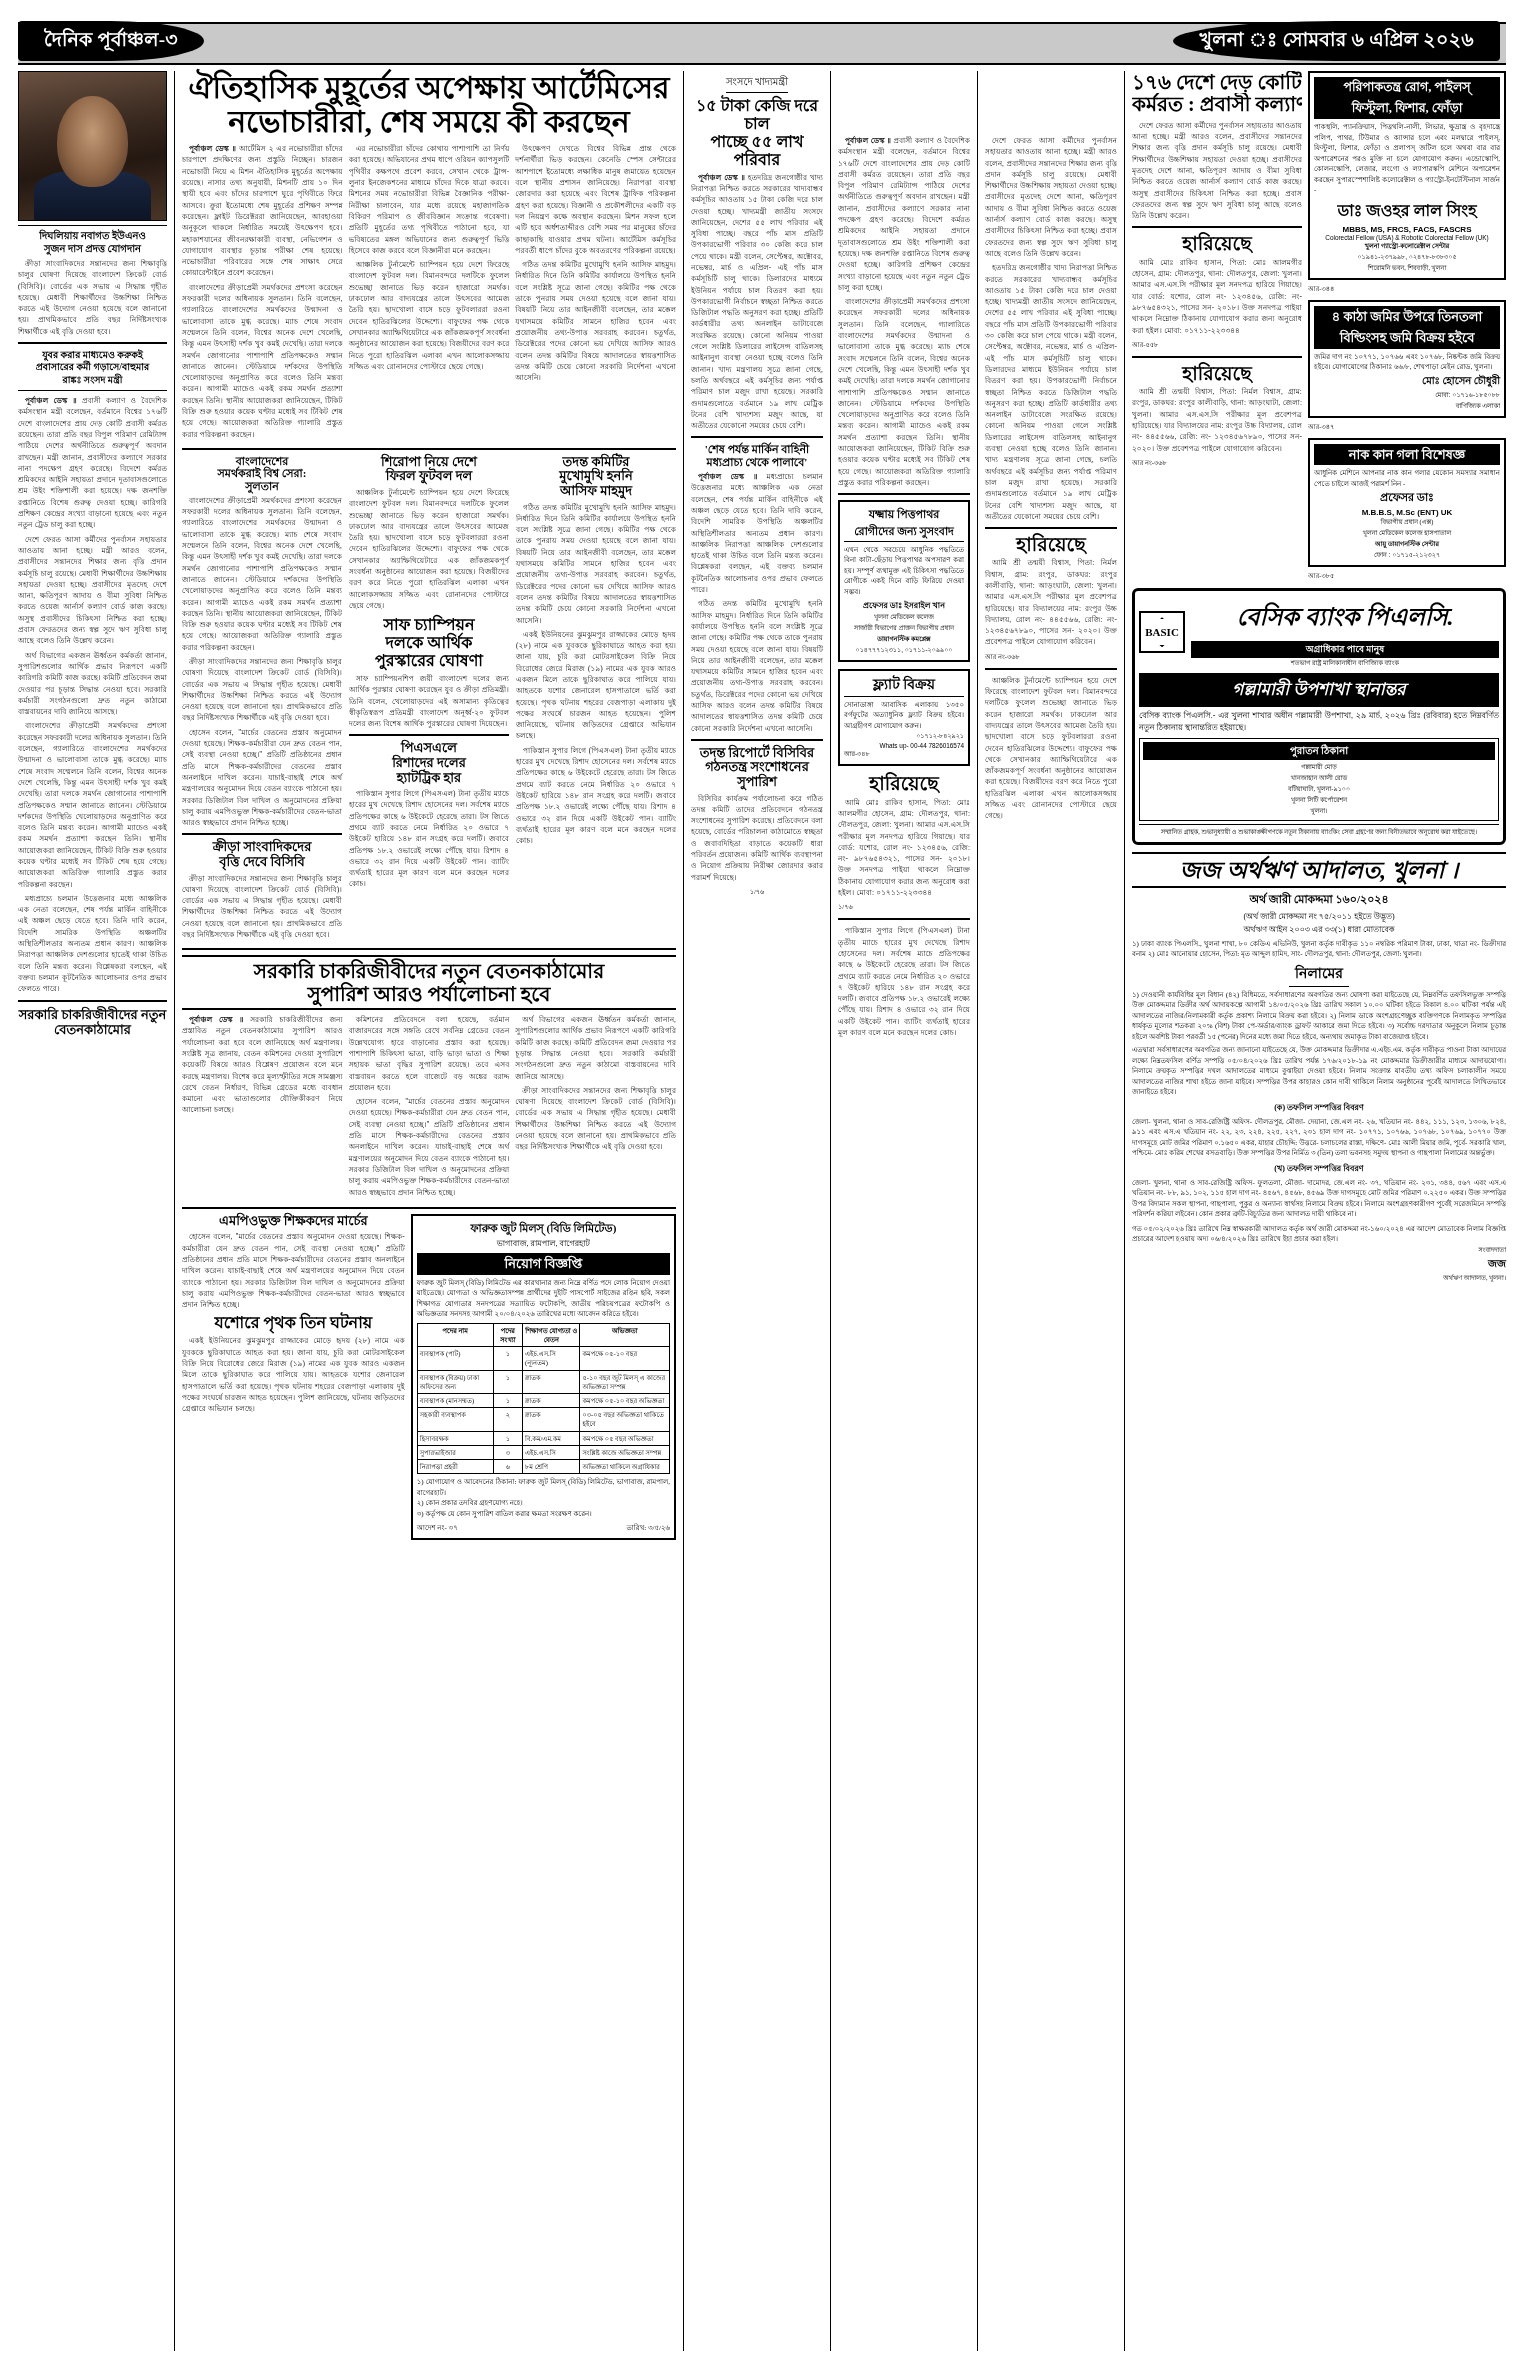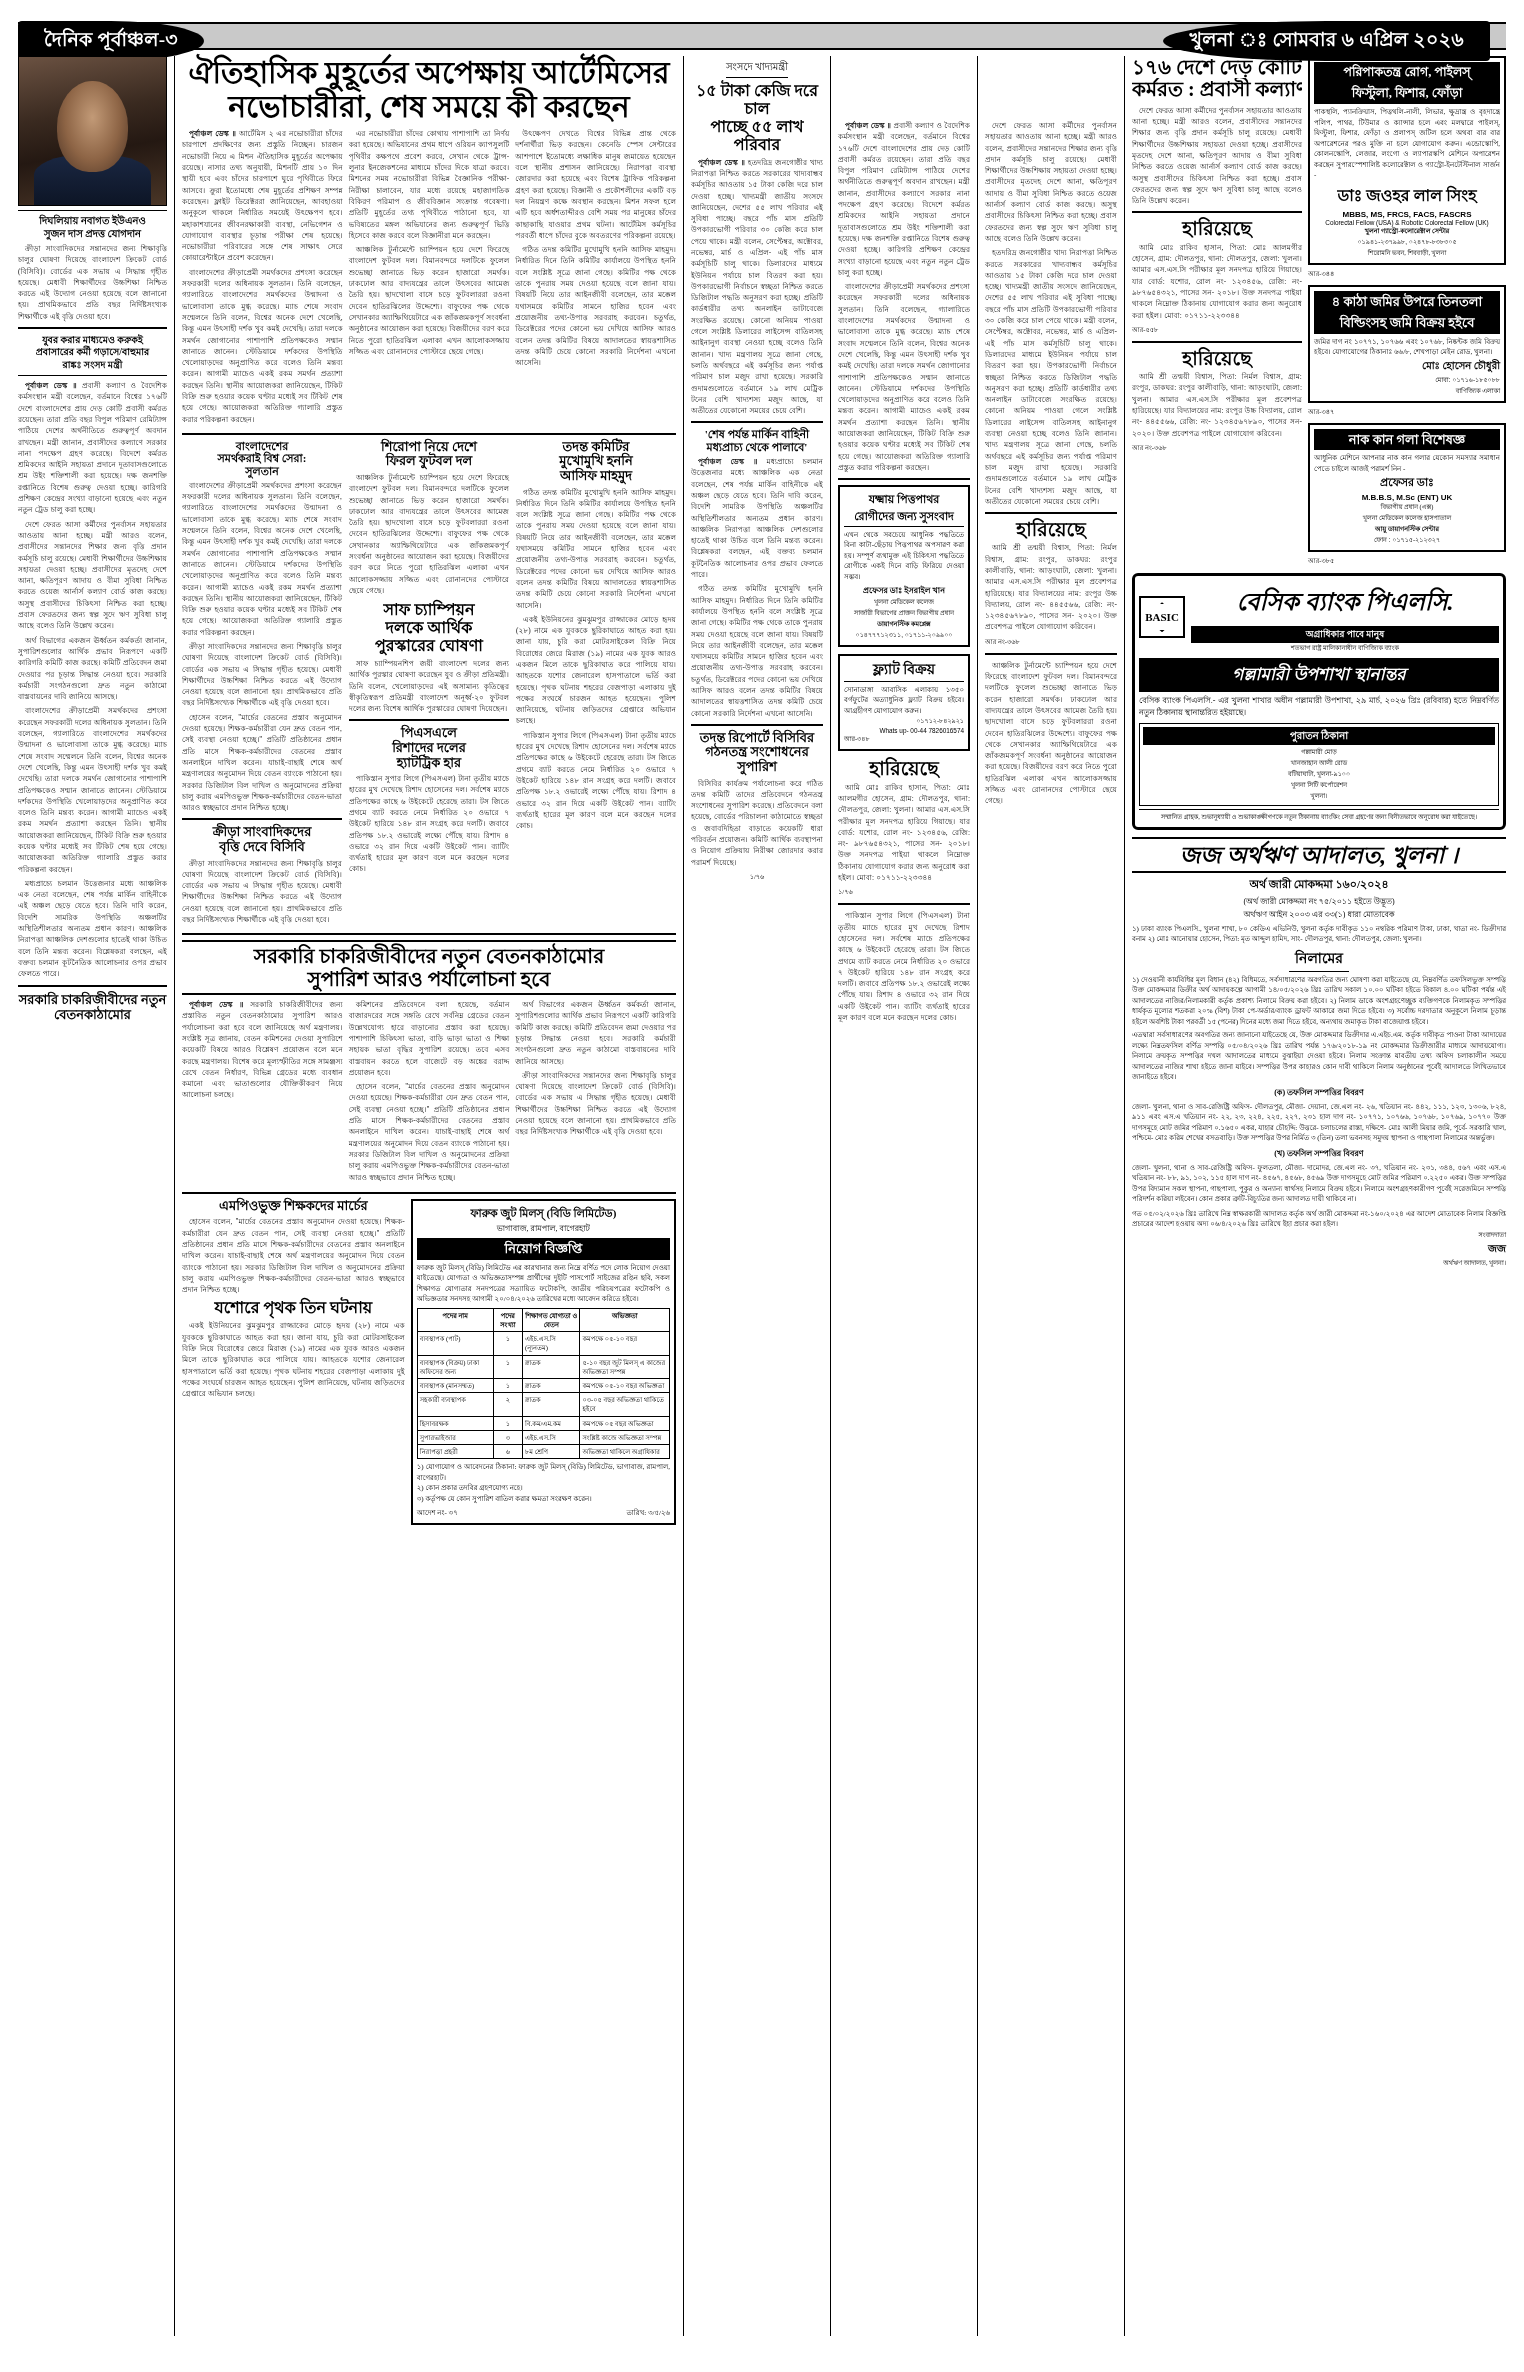--- a/index.html
+++ b/index.html
@@ -7,32 +7,32 @@
     width: 1524px; height: 2372px;
     background: #ffffff;
     font-family: "Liberation Serif", "DejaVu Serif", serif;
     color: #000;
     overflow: hidden;
   }
   .page { position: relative; width: 1524px; height: 2372px; padding: 22px 18px 10px 18px; }
 
   
   .masthead {
-    position: relative; height: 28px; background: #c9c9c9;
+    position: relative; height: 43px; background: #c9c9c9;
     border-top: 2px solid #000; border-bottom: 2px solid #000;
     margin-bottom: 6px;
   }
   .mast-pill {
     position: absolute; top: -3px; height: 40px; background: #000; color: #fff;
     display: flex; align-items: center; justify-content: center;
     font-weight: bold; font-size: 19px; letter-spacing: .3px;
     border-radius: 50%/50%; padding: 0 26px;
   }
   .mast-left { left: 0; border-radius: 4px 50% 50% 4px; }
-  .mast-right { right: 16px; border-radius: 50% 4px 4px 50%; }
+  .mast-right { right: 6px; border-radius: 50% 4px 4px 50%; }
 
   
   .grid { display: flex; gap: 7px; height: 2280px; }
   .colA { width: 158px; }
   .colMain { width: 524px; }
   .colC { width: 140px; }
   .colD { width: 140px; }
   .colE { width: 140px; }
   .colF { width: 174px; }
 

